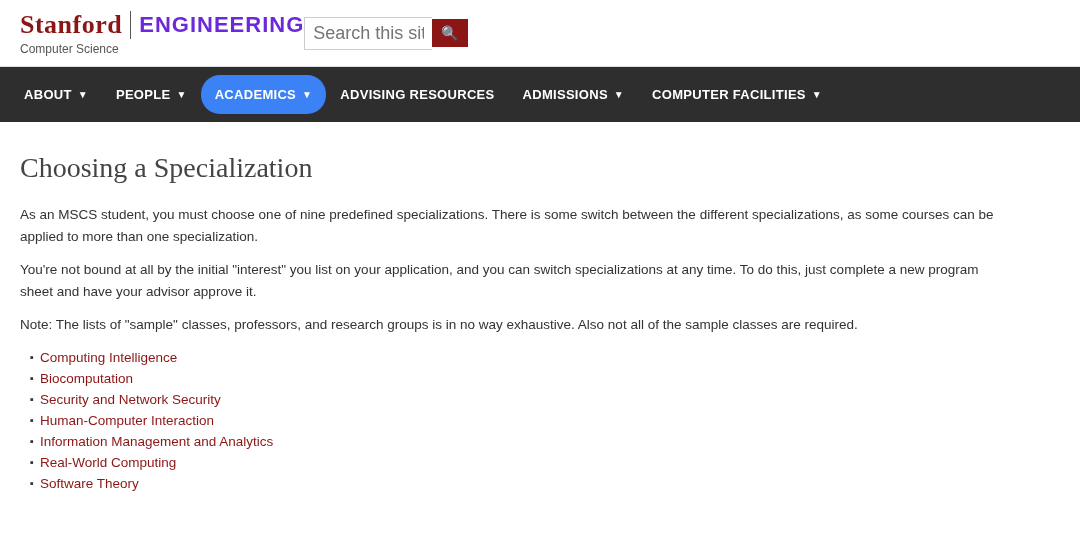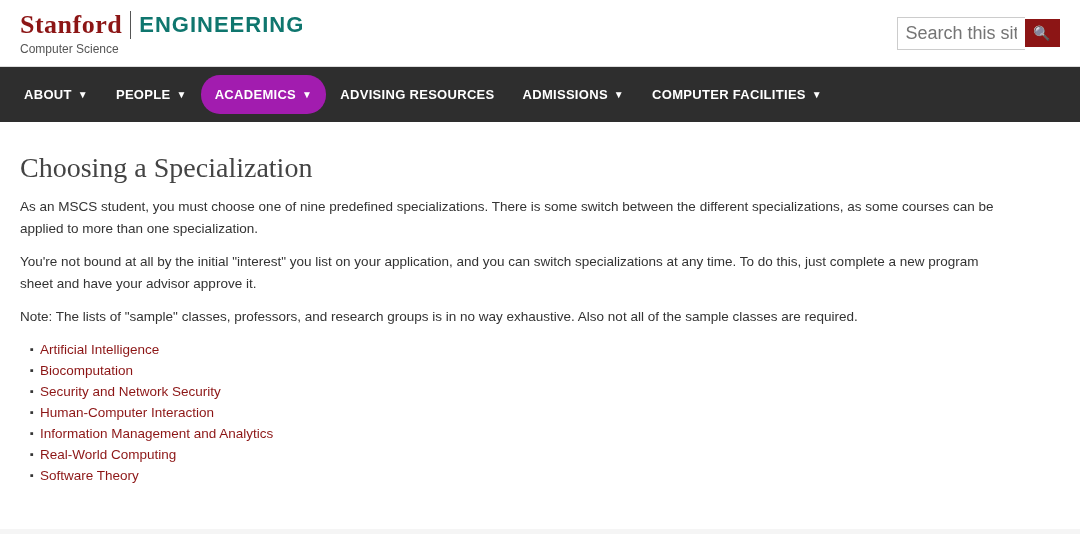--- a/index.html
+++ b/index.html
@@ -4,21 +4,21 @@
   <style>
     * { margin: 0; padding: 0; box-sizing: border-box; }
     body { font-family: Arial, Helvetica, sans-serif; font-size: 14px; color: #333; background: #f5f5f5; }
 
     
     #header {
       background: #fff;
       padding: 10px 20px;
       display: flex;
       align-items: center;
-      justify-content: space-between;
+      justify-content: flex-start;
       border-bottom: 1px solid #ddd;
     }
     #logo-area {
       display: flex;
       flex-direction: column;
     }
     #logo-line {
       display: flex;
       align-items: center;
       gap: 0;
@@ -32,21 +32,21 @@
     }
     #divider {
       width: 1px;
       height: 28px;
       background: #555;
       margin: 0 8px;
     }
     #engineering-text {
       font-size: 22px;
       font-weight: bold;
-      color: #0f766e;
+      color: #6d28d9;
       letter-spacing: 1px;
       font-family: Arial, Helvetica, sans-serif;
     }
     #dept-text {
       font-size: 12px;
       color: #555;
       margin-top: 2px;
       font-family: Arial, Helvetica, sans-serif;
     }
 
@@ -87,39 +87,39 @@
       font-size: 13px;
       font-weight: bold;
       text-transform: uppercase;
       cursor: pointer;
       display: flex;
       align-items: center;
       gap: 4px;
       white-space: nowrap;
       letter-spacing: 0.3px;
     }
-    .nav-item.active { background: #a21caf; border-radius: 19px; }
+    .nav-item.active { background: #3b82f6; border-radius: 19px; }
     .nav-arrow {
       font-size: 10px;
       margin-left: 2px;
     }
 
     
     #main {
       background: #fff;
       margin: 0;
       padding: 30px 20px 40px 20px;
       min-height: 380px;
     }
 
     #page-title {
       font-size: 28px;
       font-weight: normal;
       color: #444;
-      margin-bottom: 12px;
+      margin-bottom: 20px;
       font-family: Georgia, serif;
     }
 
     .body-text {
       font-size: 13.5px;
       color: #333;
       line-height: 1.6;
       margin-bottom: 12px;
       max-width: 980px;
     }
@@ -193,21 +193,21 @@
 
 <div id="main">
   <h1 id="page-title">Choosing a Specialization</h1>
 
   <p class="body-text">As an MSCS student, you must choose one of nine predefined specializations. There is some switch between the different specializations, as some courses can be applied to more than one specialization.</p>
   <p class="body-text">You're not bound at all by the initial "interest" you list on your application, and you can switch specializations at any time. To do this, just complete a new program sheet and have your advisor approve it.</p>
   <p class="body-text">Note: The lists of "sample" classes, professors, and research groups is in no way exhaustive. Also not all of the sample classes are required.</p>
 
   <ul id="links-list">
     <li>
-      <a class="link-item">Artificial Intelligence</a>
+      <a class="link-item">Computing Intelligence</a>
     </li>
     <li>
       <a class="link-item">Biocomputation</a>
     </li>
     <li>
       <a class="link-item">Security and Network Security</a>
     </li>
     <li>
       <a class="link-item">Human-Computer Interaction</a>
     </li>

